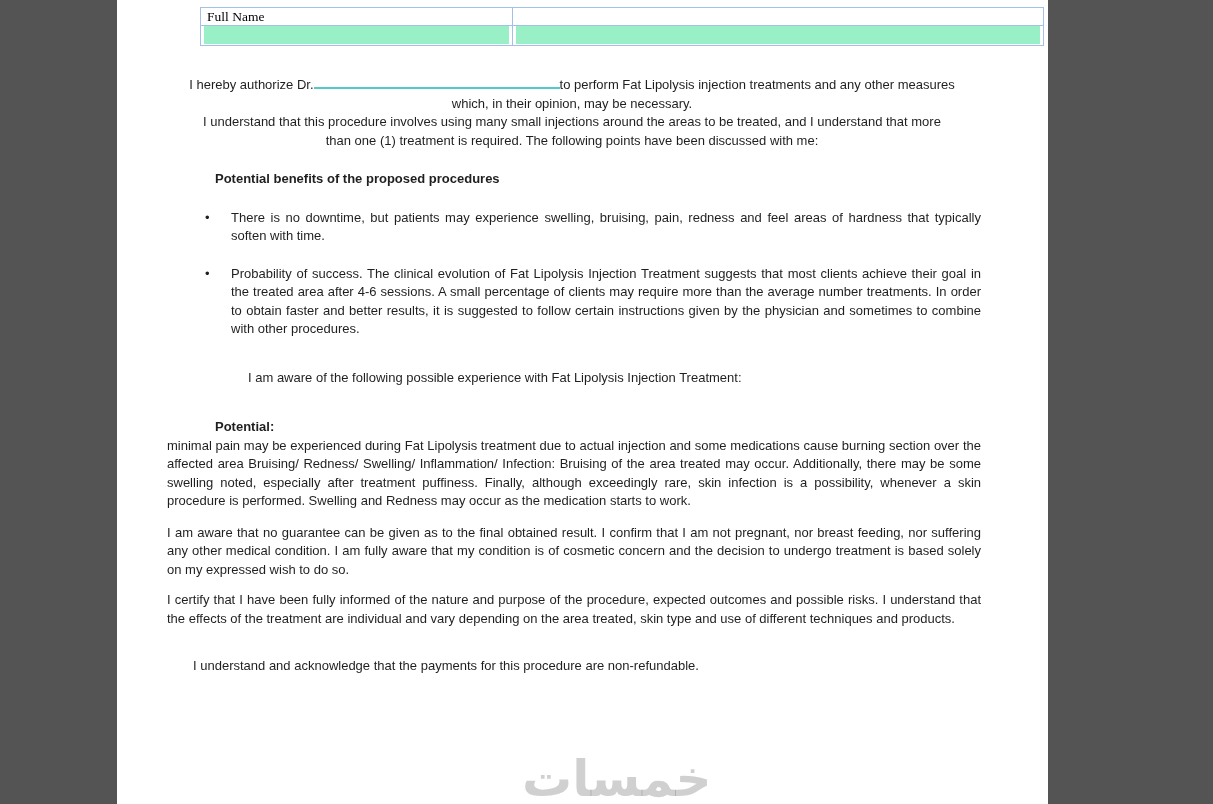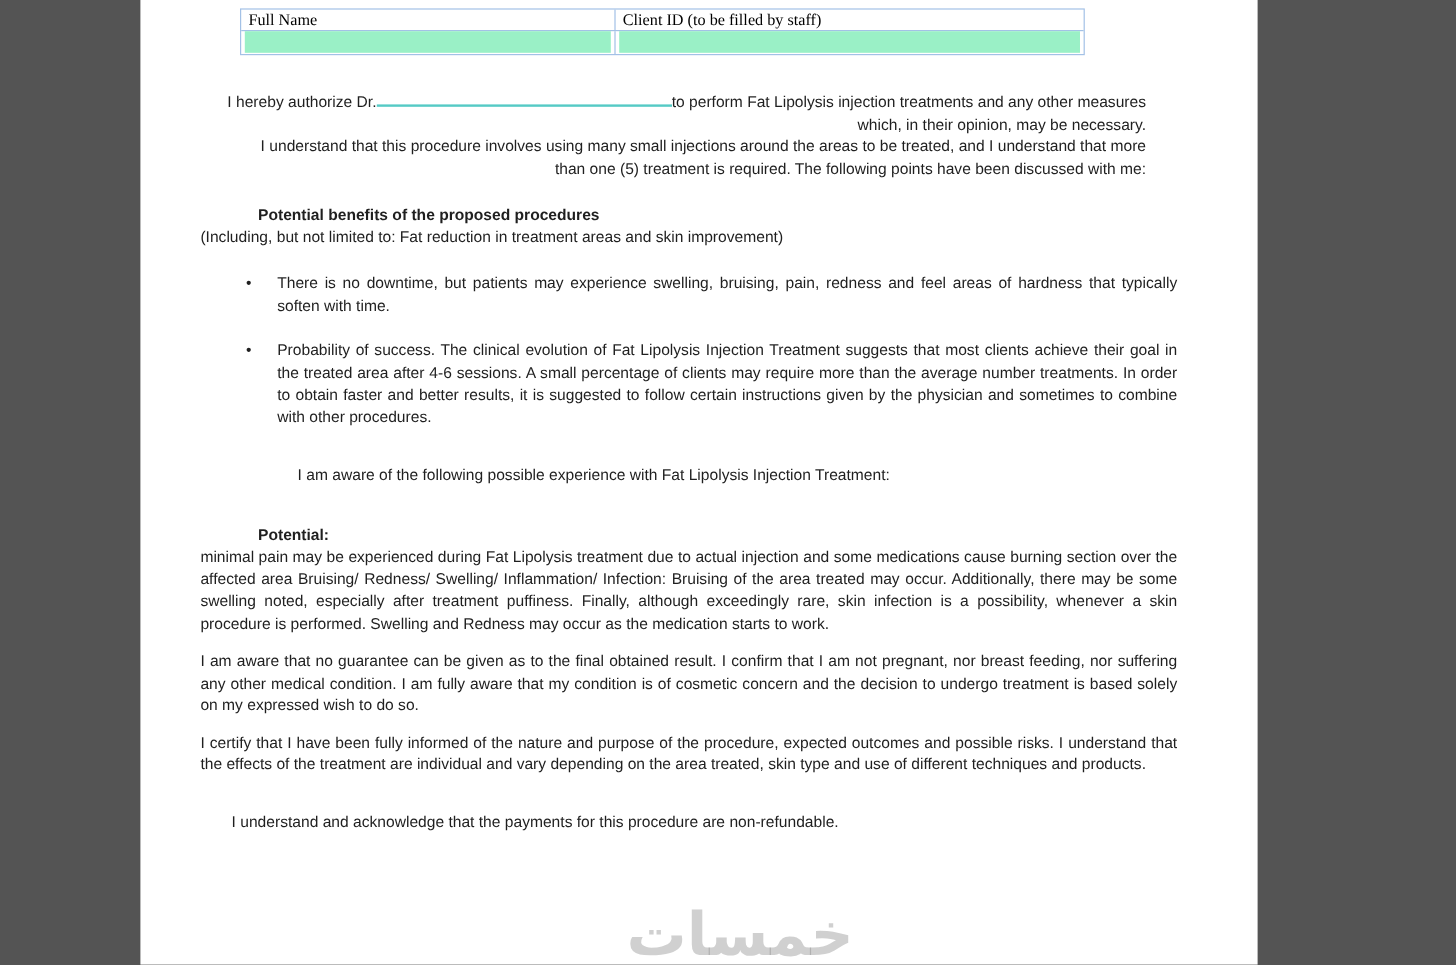--- a/index.html
+++ b/index.html
@@ -19,21 +19,21 @@
     left: 117px; top: 0;
     width: 931px; height: 804px;
     background: #ffffff;
     color: #1f1f1f;
     font-size: 13px;
     line-height: 18.5px;
   }
   
   .tbl {
     margin: 7px 0 12px 83px;
-    width: 704px;
+    width: 844px;
     border: 1px solid #a3c1e6;
     background: #ffffff;
   }
   .tbl-row { display: flex; }
   .tbl-row.hdr { border-bottom: 1px solid #a3c1e6; height: 18px; }
   .tbl-row.fill { height: 19px; }
   .tbl-cell { position: relative; }
   .tbl-cell.c1 { width: 312px; border-right: 1px solid #a3c1e6; }
   .tbl-cell.c2 { flex: 1; }
   .tbl-hdr-text {
@@ -43,21 +43,21 @@
     color: #000;
     white-space: nowrap; overflow: hidden;
   }
   .green-field {
     position: absolute;
     left: 3px; right: 3px; top: 0; bottom: 1px;
     background: #9af0c6;
   }
   
   .textcol { margin-left: 50px; width: 814px; }
-  .p-intro { margin: 30px 26px 0 22px; text-align: right; }
+  .p-intro { margin: 30px 26px 0 22px; text-align: center; }
   .blank-line {
     display: inline-block;
     width: 246px; height: 12px;
     border-bottom: 2px solid #55cac5;
   }
   .h-bold { font-weight: bold; padding-left: 48px; }
   .h-benefits { margin-top: 20px; }
   .bullet { display: flex; text-align: justify; }
   .bullet .dot { width: 26px; flex: none; margin-left: 38px; text-align: left; }
   .bullet .btext { flex: 1; }
@@ -87,41 +87,37 @@
 <body>
 
 <div class="viewport">
   <div class="page">
 
     <div class="tbl">
       <div class="tbl-row hdr">
         <div class="tbl-cell c1">
           <div class="tbl-hdr-text">Full Name</div>
         </div>
-        <div class="tbl-cell c2">
-          <div class="tbl-hdr-text">Client ID (to be filled by staff)</div>
-        </div>
       </div>
       <div class="tbl-row fill">
         <div class="tbl-cell c1">
           <div class="green-field"></div>
         </div>
         <div class="tbl-cell c2">
           <div class="green-field"></div>
         </div>
       </div>
     </div>
 
     <div class="textcol">
 
       <p class="p-intro"><span>I hereby authorize Dr.</span><span class="blank-line"></span><span>to perform Fat Lipolysis injection treatments and any other measures which, in their opinion, may be necessary.</span></p>
-      <p class="p-intro" style="margin-top:0;">I understand that this procedure involves using many small injections around the areas to be treated, and I understand that more than one (5) treatment is required. The following points have been discussed with me:</p>
+      <p class="p-intro" style="margin-top:0;">I understand that this procedure involves using many small injections around the areas to be treated, and I understand that more than one (1) treatment is required. The following points have been discussed with me:</p>
 
       <div class="h-bold h-benefits">Potential benefits of the proposed procedures</div>
-      <div>(Including, but not limited to: Fat reduction in treatment areas and skin improvement)</div>
 
       <div class="bullet b1">
         <span class="dot">•</span>
         <span class="btext">There is no downtime, but patients may experience swelling, bruising, pain, redness and feel areas of hardness that typically soften with time.</span>
       </div>
       <div class="bullet b2">
         <span class="dot">•</span>
         <span class="btext">Probability of success. The clinical evolution of Fat Lipolysis Injection Treatment suggests that most clients achieve their goal in the treated area after 4-6 sessions. A small percentage of clients may require more than the average number treatments. In order to obtain faster and better results, it is suggested to follow certain instructions given by the physician and sometimes to combine with other procedures.</span>
       </div>
 

